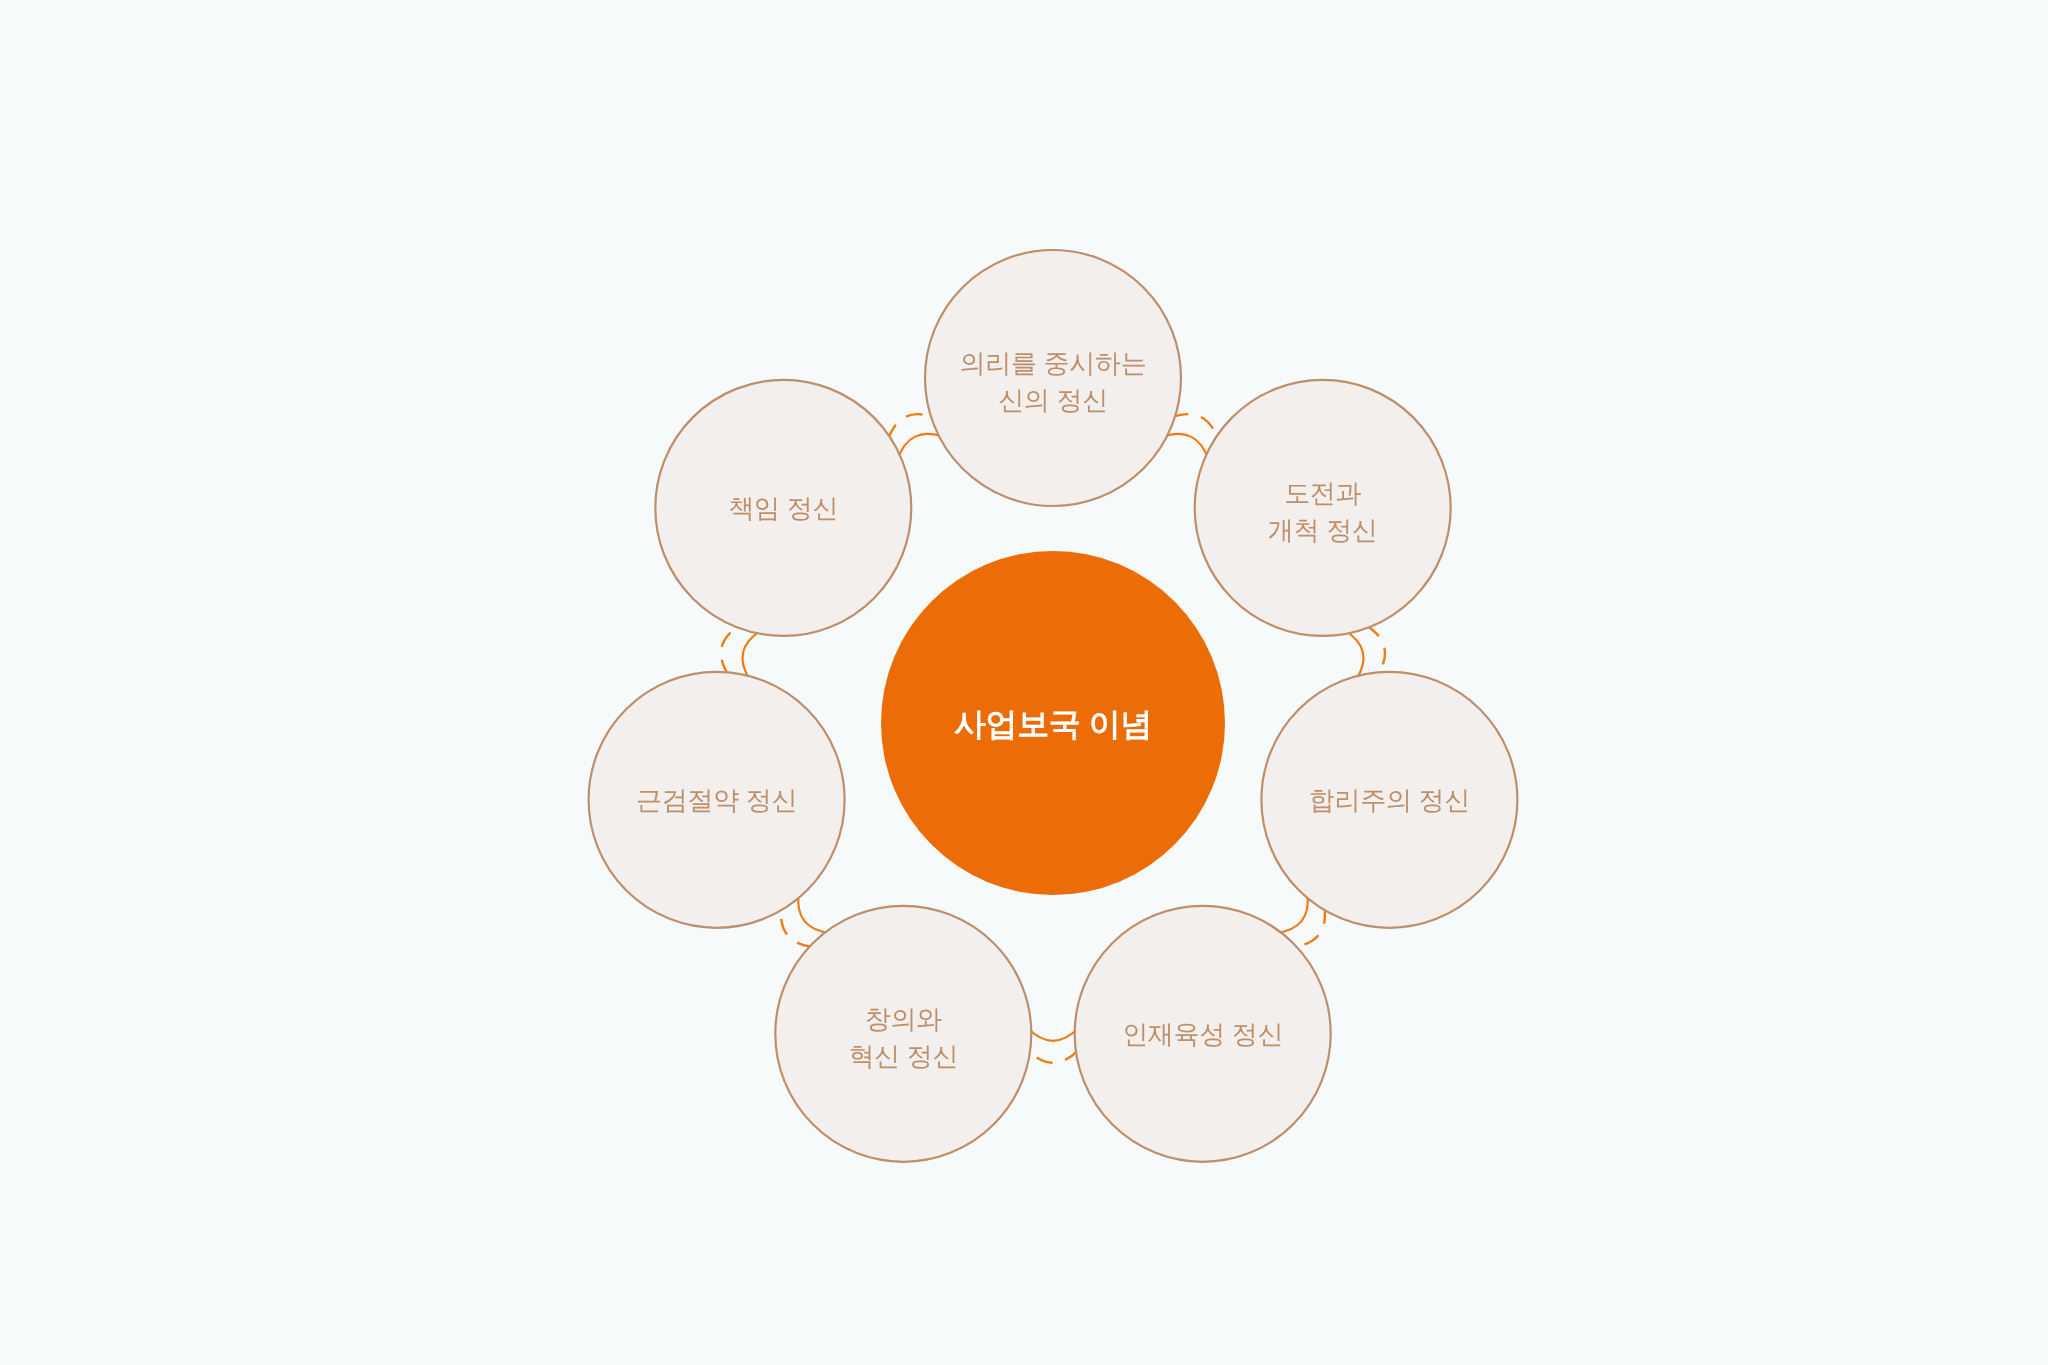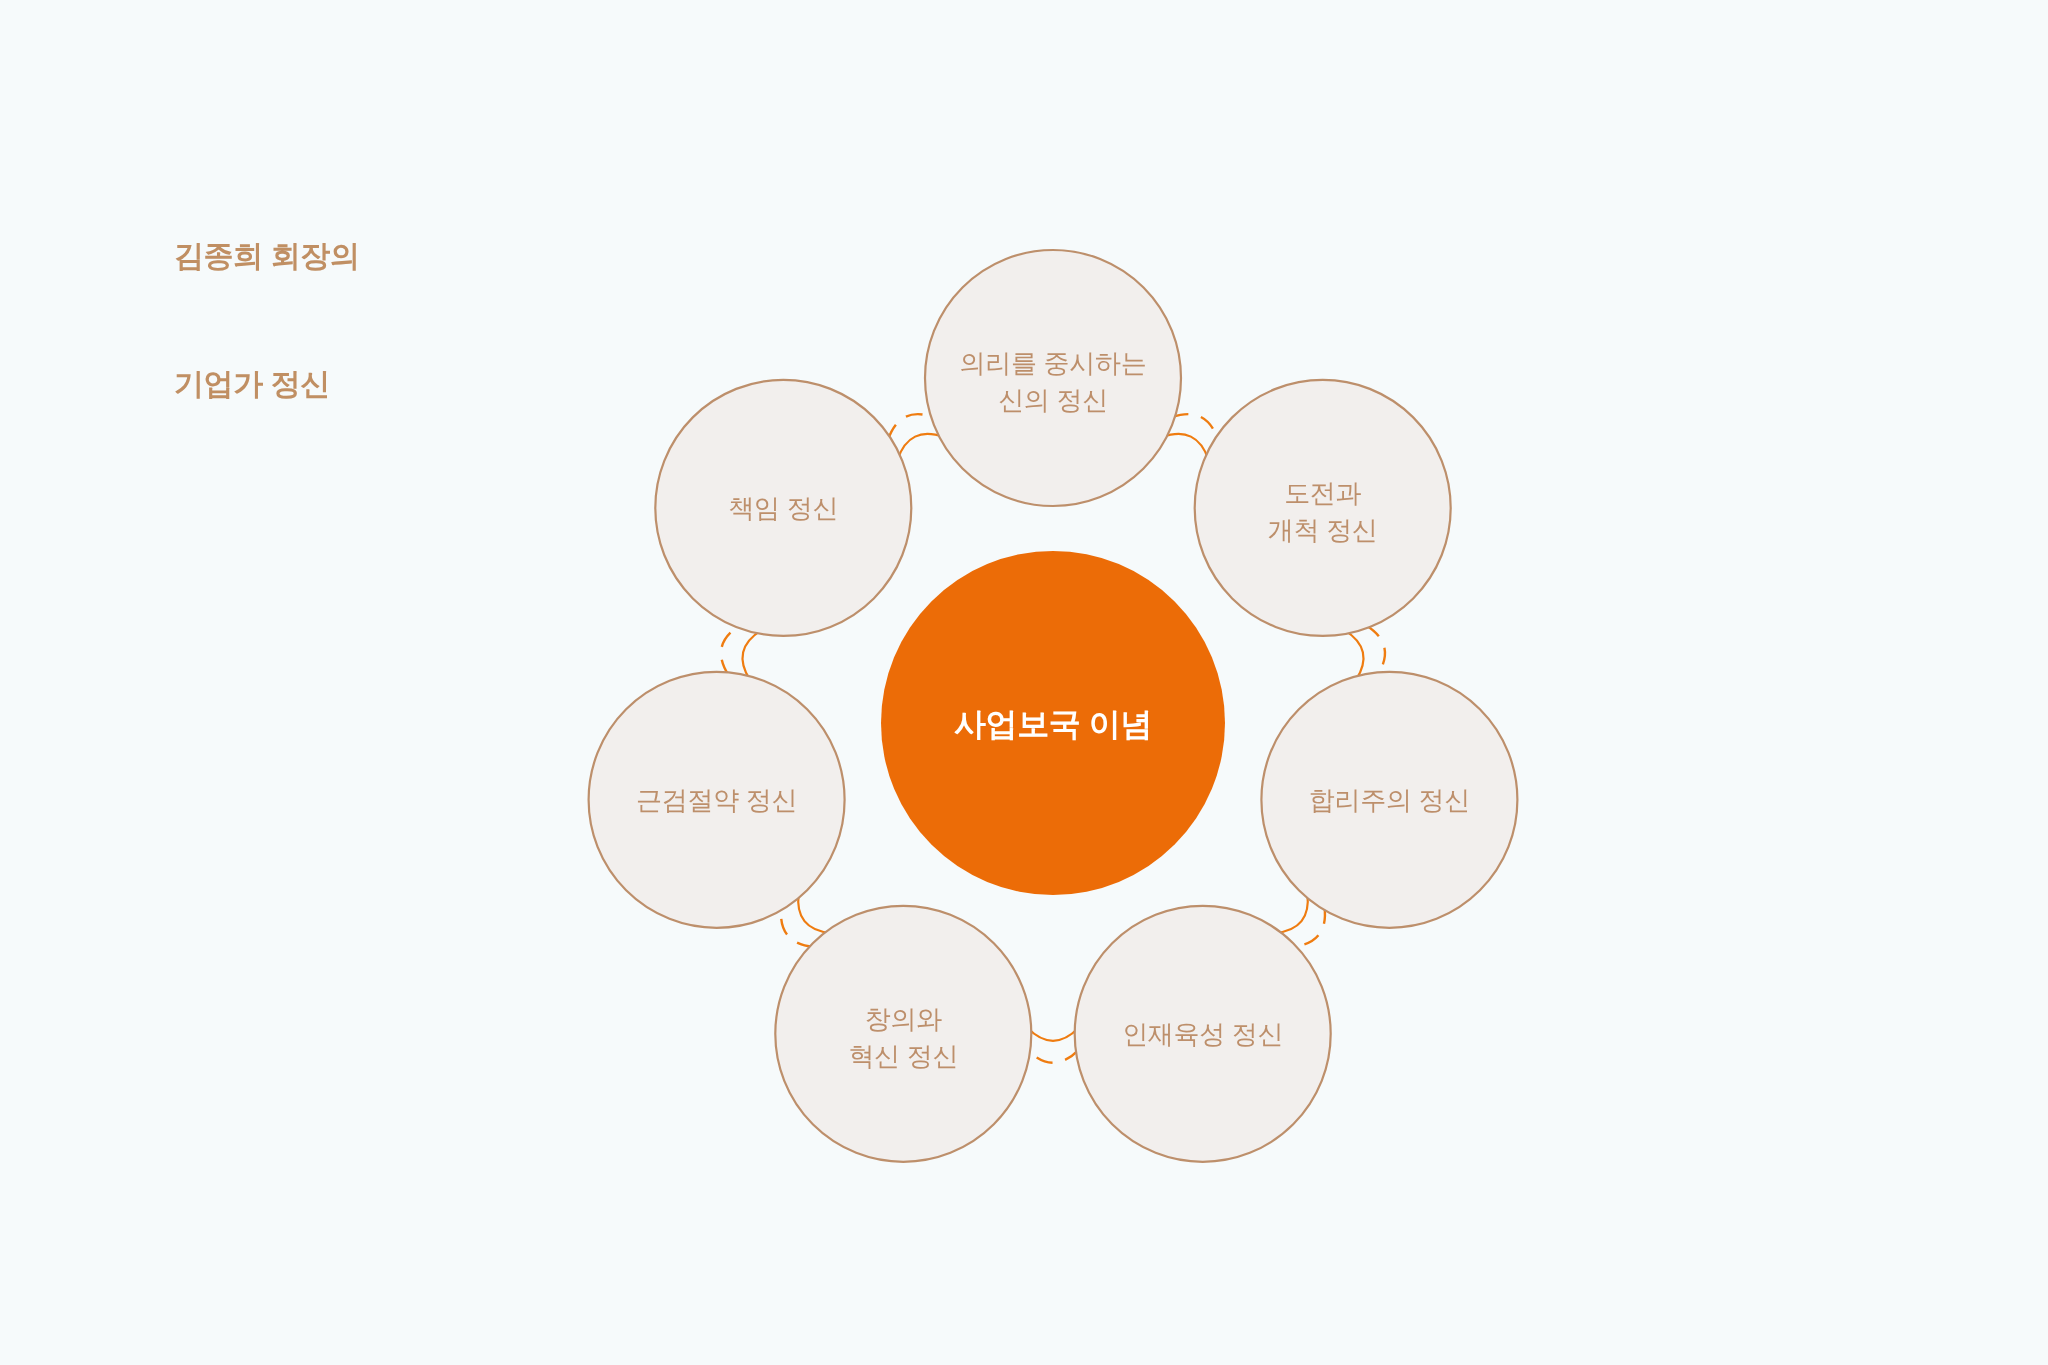--- a/index.html
+++ b/index.html
@@ -60,24 +60,20 @@
     font-weight:bold;
     text-anchor:middle;
     letter-spacing:-0.4px;
   }
 </style>
 </head>
 <body>
 
 <div id="stage">
 
-  <div class="title-block">
-    <span class="title-line">김종희 회장의</span>
-    <span class="title-line">기업가 정신</span>
-  </div>
 
   <svg id="diagram" viewBox="0 0 2048 1365">
     <g id="links-layer">
         <path d="M 1162.1 437.2 Q 1196.5 424.9 1208.4 459.5" class="link-solid"></path>
         <path d="M 1171.7 417.4 Q 1206.1 405.1 1218.0 439.7" class="link-dashed"></path>
         <path d="M 1344.5 630.1 Q 1375.5 649.4 1355.9 680.2" class="link-solid"></path>
         <path d="M 1365.9 625.2 Q 1397.0 644.5 1377.4 675.3" class="link-dashed"></path>
         <path d="M 1307.3 893.0 Q 1311.7 929.3 1275.3 933.1" class="link-solid"></path>
         <path d="M 1324.5 906.7 Q 1328.9 943.0 1292.5 946.9" class="link-dashed"></path>
         <path d="M 1078.7 1027.8 Q 1053.0 1053.8 1027.3 1027.8" class="link-solid"></path>

